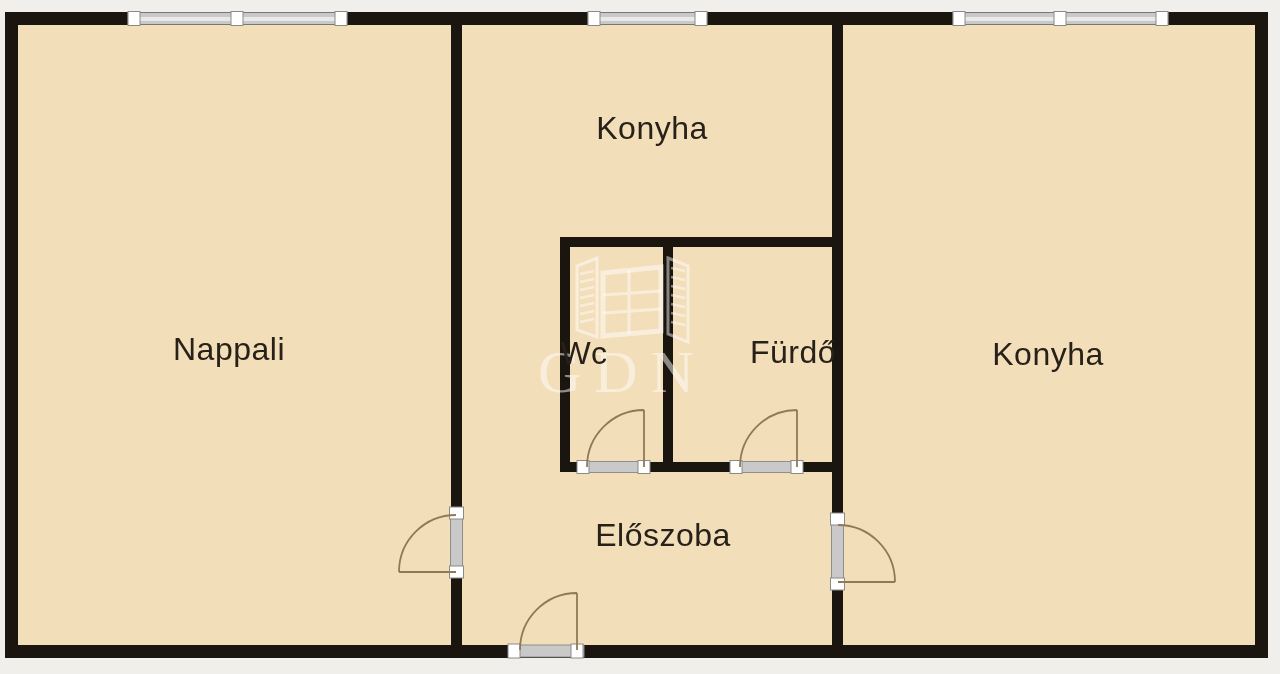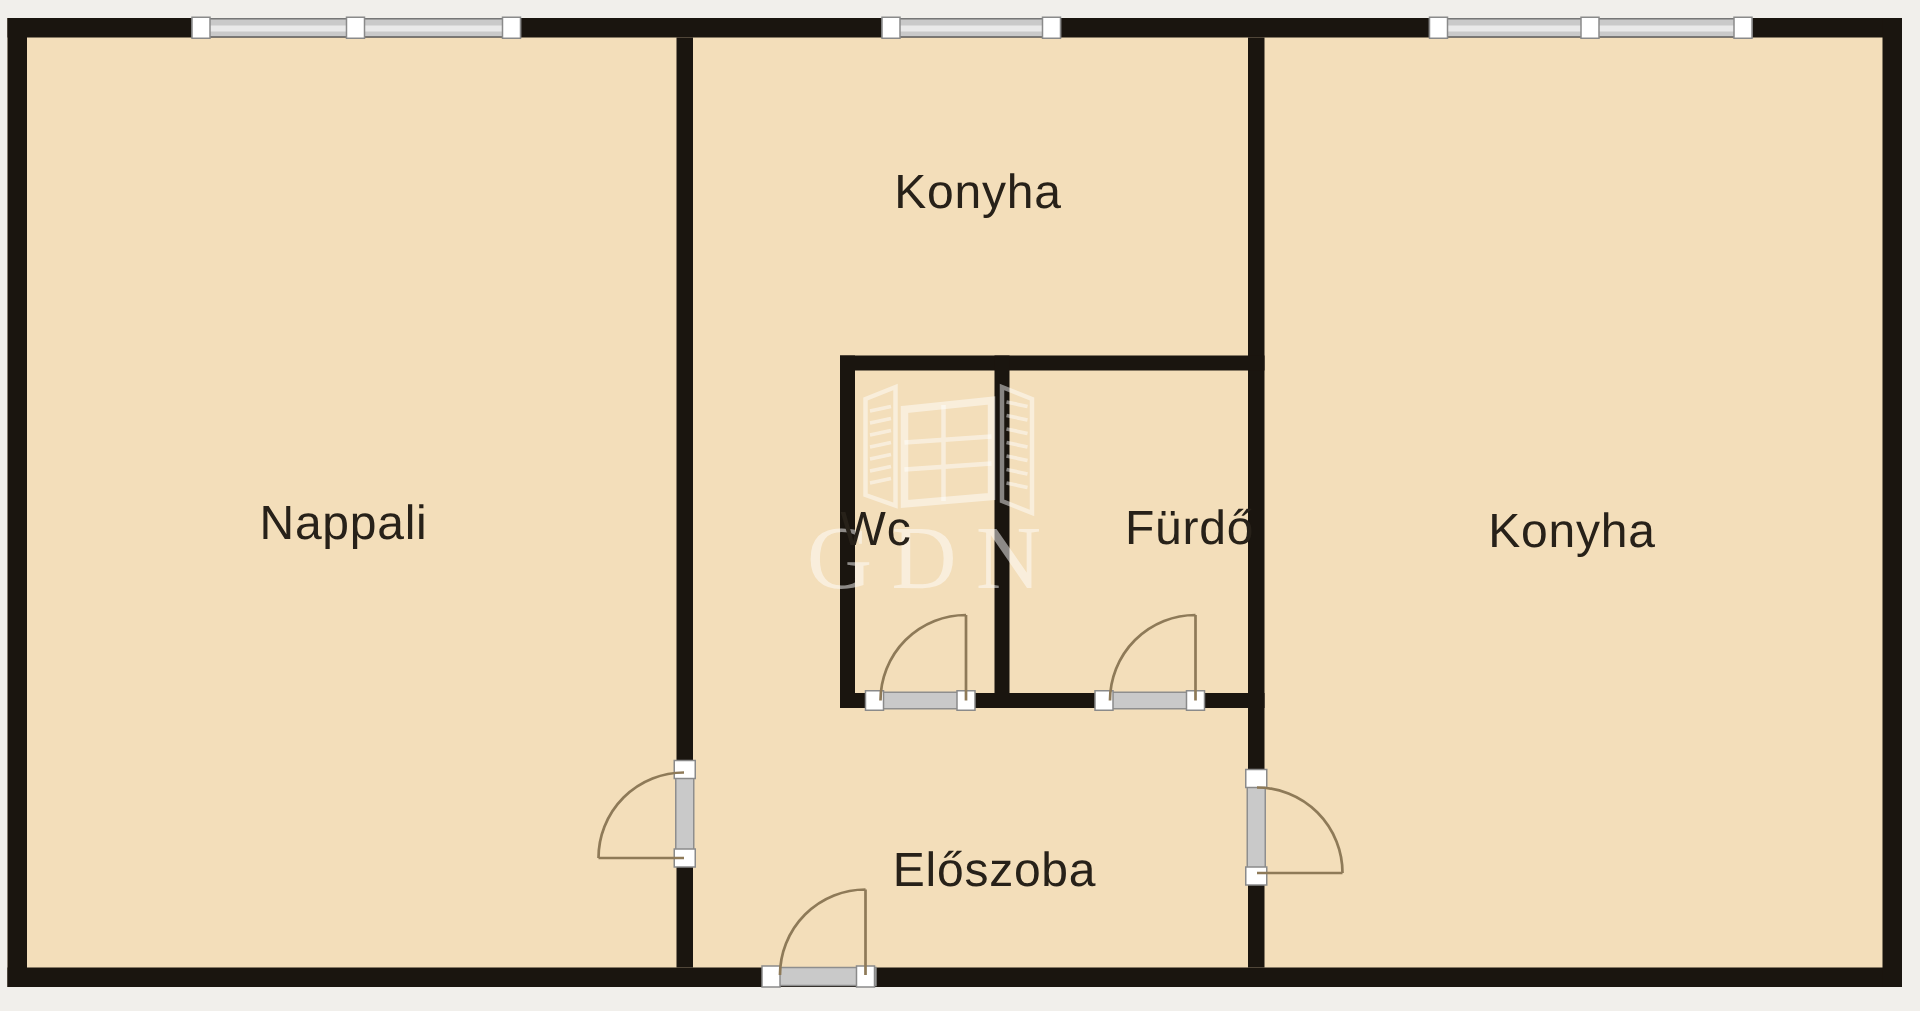--- a/index.html
+++ b/index.html
@@ -155,14 +155,14 @@
       </g>
       <text class="wm-text" x="538" y="392">GDN</text>
     </g>
   </svg>
 
   <div class="room-label" style="left:229px;top:349px">Nappali</div>
   <div class="room-label" style="left:652px;top:128px">Konyha</div>
   <div class="room-label" style="left:584px;top:353px">Wc</div>
   <div class="room-label" style="left:793px;top:352px">Fürdő</div>
   <div class="room-label" style="left:1048px;top:354px">Konyha</div>
-  <div class="room-label" style="left:663px;top:580px">Előszoba</div>
+  <div class="room-label" style="left:663px;top:535px">Előszoba</div>
 </div>
 
 </body></html>

